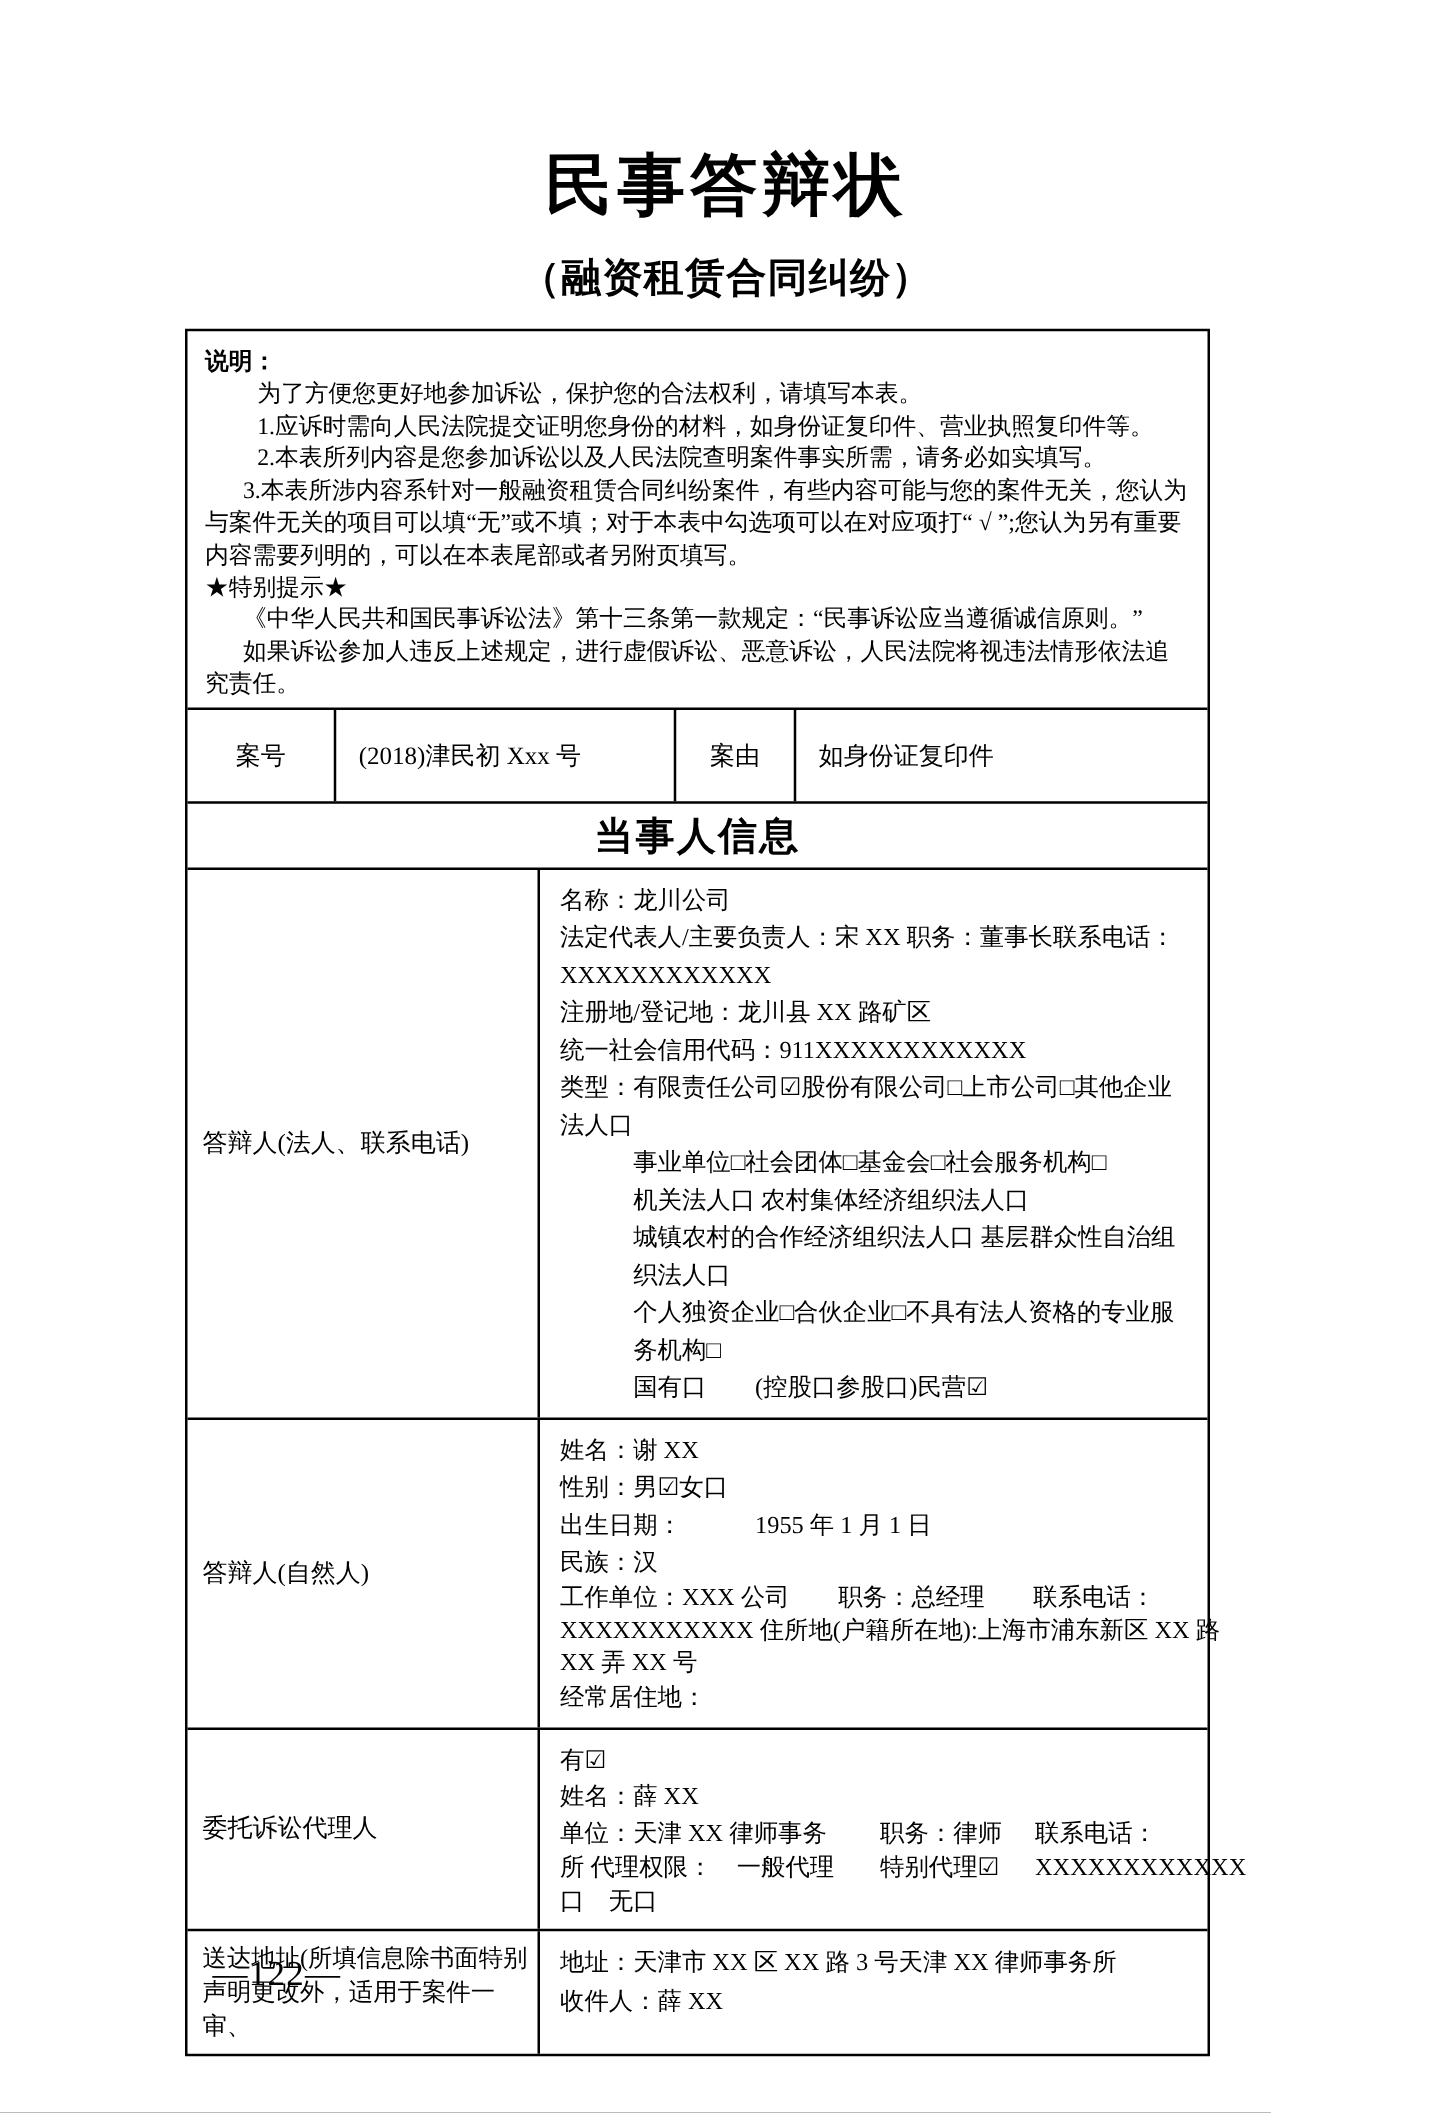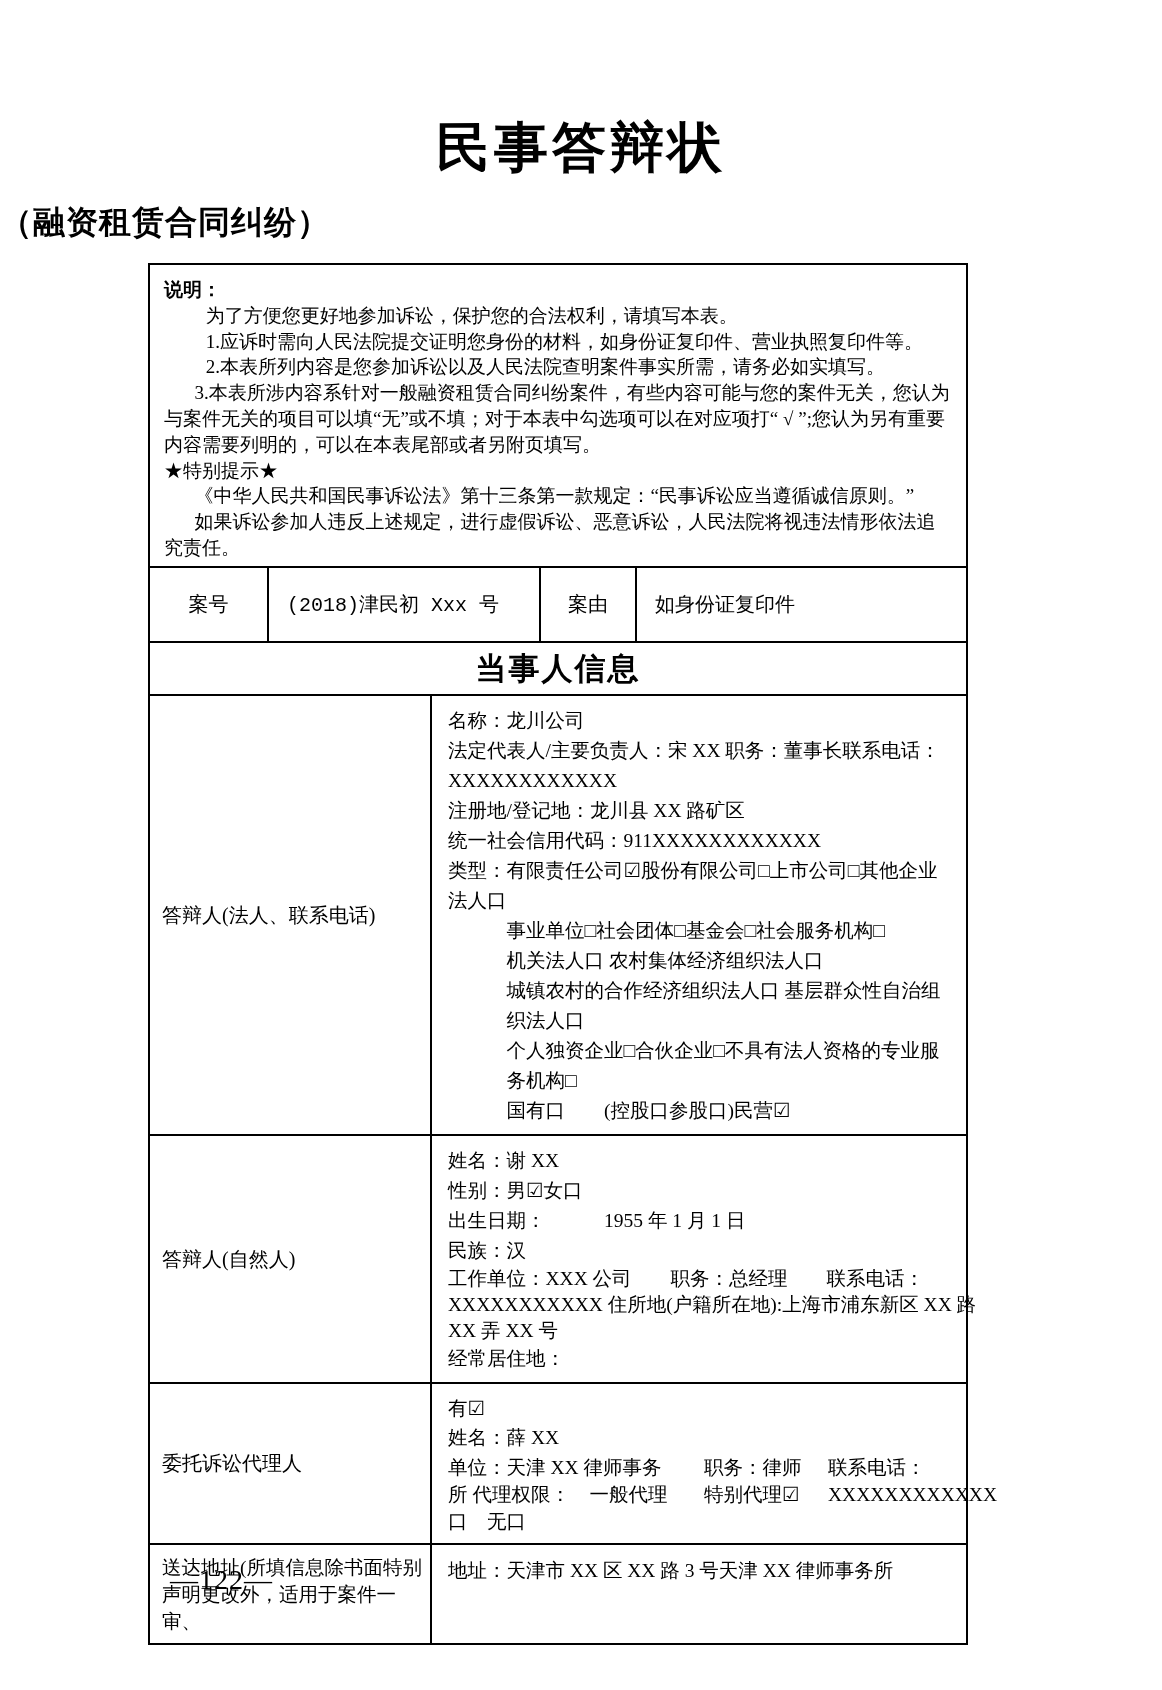--- a/index.html
+++ b/index.html
@@ -14,20 +14,21 @@
   }
   
   .doc-title{
     margin:0;padding-top:112px;
     text-align:center;
     font-family:"DejaVu Sans","Liberation Sans",sans-serif;
     font-size:54px;font-weight:bold;letter-spacing:4px;
   }
   .doc-subtitle{
     margin:0;padding-top:16px;
+    text-align:center;
     font-family:"DejaVu Sans","Liberation Sans",sans-serif;
     font-size:32px;font-weight:bold;letter-spacing:1px;
   }
   
   .doc-table{
     position:absolute;left:148px;top:263px;width:820px;
     border:2px solid #000;
     box-sizing:border-box;
     background:#fff;
   }
@@ -45,21 +46,21 @@
   .ind2{text-indent:2.2em;}
   .ind15{text-indent:1.6em;}
   
   .row-case{
     display:flex;height:75px;
     border-bottom:2px solid #000;
     font-size:20px;
   }
   .row-case .cell{display:flex;align-items:center;}
   .cell-caseno-label{width:119px;justify-content:center;border-right:2px solid #000;}
-  .cell-caseno-value{width:272px;padding-left:18px;border-right:2px solid #000;font-family:Liberation Mono, monospace;}
+  .cell-caseno-value{width:272px;padding-left:18px;border-right:2px solid #000;}
   .cell-cause-label{width:96px;justify-content:center;border-right:2px solid #000;}
   .cell-cause-value{flex:1;padding-left:18px;}
   
   .row-party-header{
     height:53px;
     border-bottom:2px solid #000;
     display:flex;align-items:center;justify-content:center;
     font-family:"DejaVu Sans","Liberation Sans",sans-serif;
     font-size:31px;font-weight:bold;letter-spacing:2px;
   }
@@ -170,20 +171,21 @@
           <p class="col-pos">职务：律师 特别代理☑</p>
           <p class="col-phone">联系电话：XXXXXXXXXXXX</p>
         </div>
       </div>
     </div>
 
     <div class="form-row service-row">
       <div class="label-cell top service-label">送达地址(所填信息除书面特别声明更改外，适用于案件一审、</div>
       <div class="content-cell service-cell">
         <p>地址：天津市 XX 区 XX 路 3 号天津 XX 律师事务所</p>
+        <p>收件人：薛 XX</p>
       </div>
     </div>
 
   </div>
 
   <div class="page-number">—122—</div>
 
 </div>
 
 </body></html>

